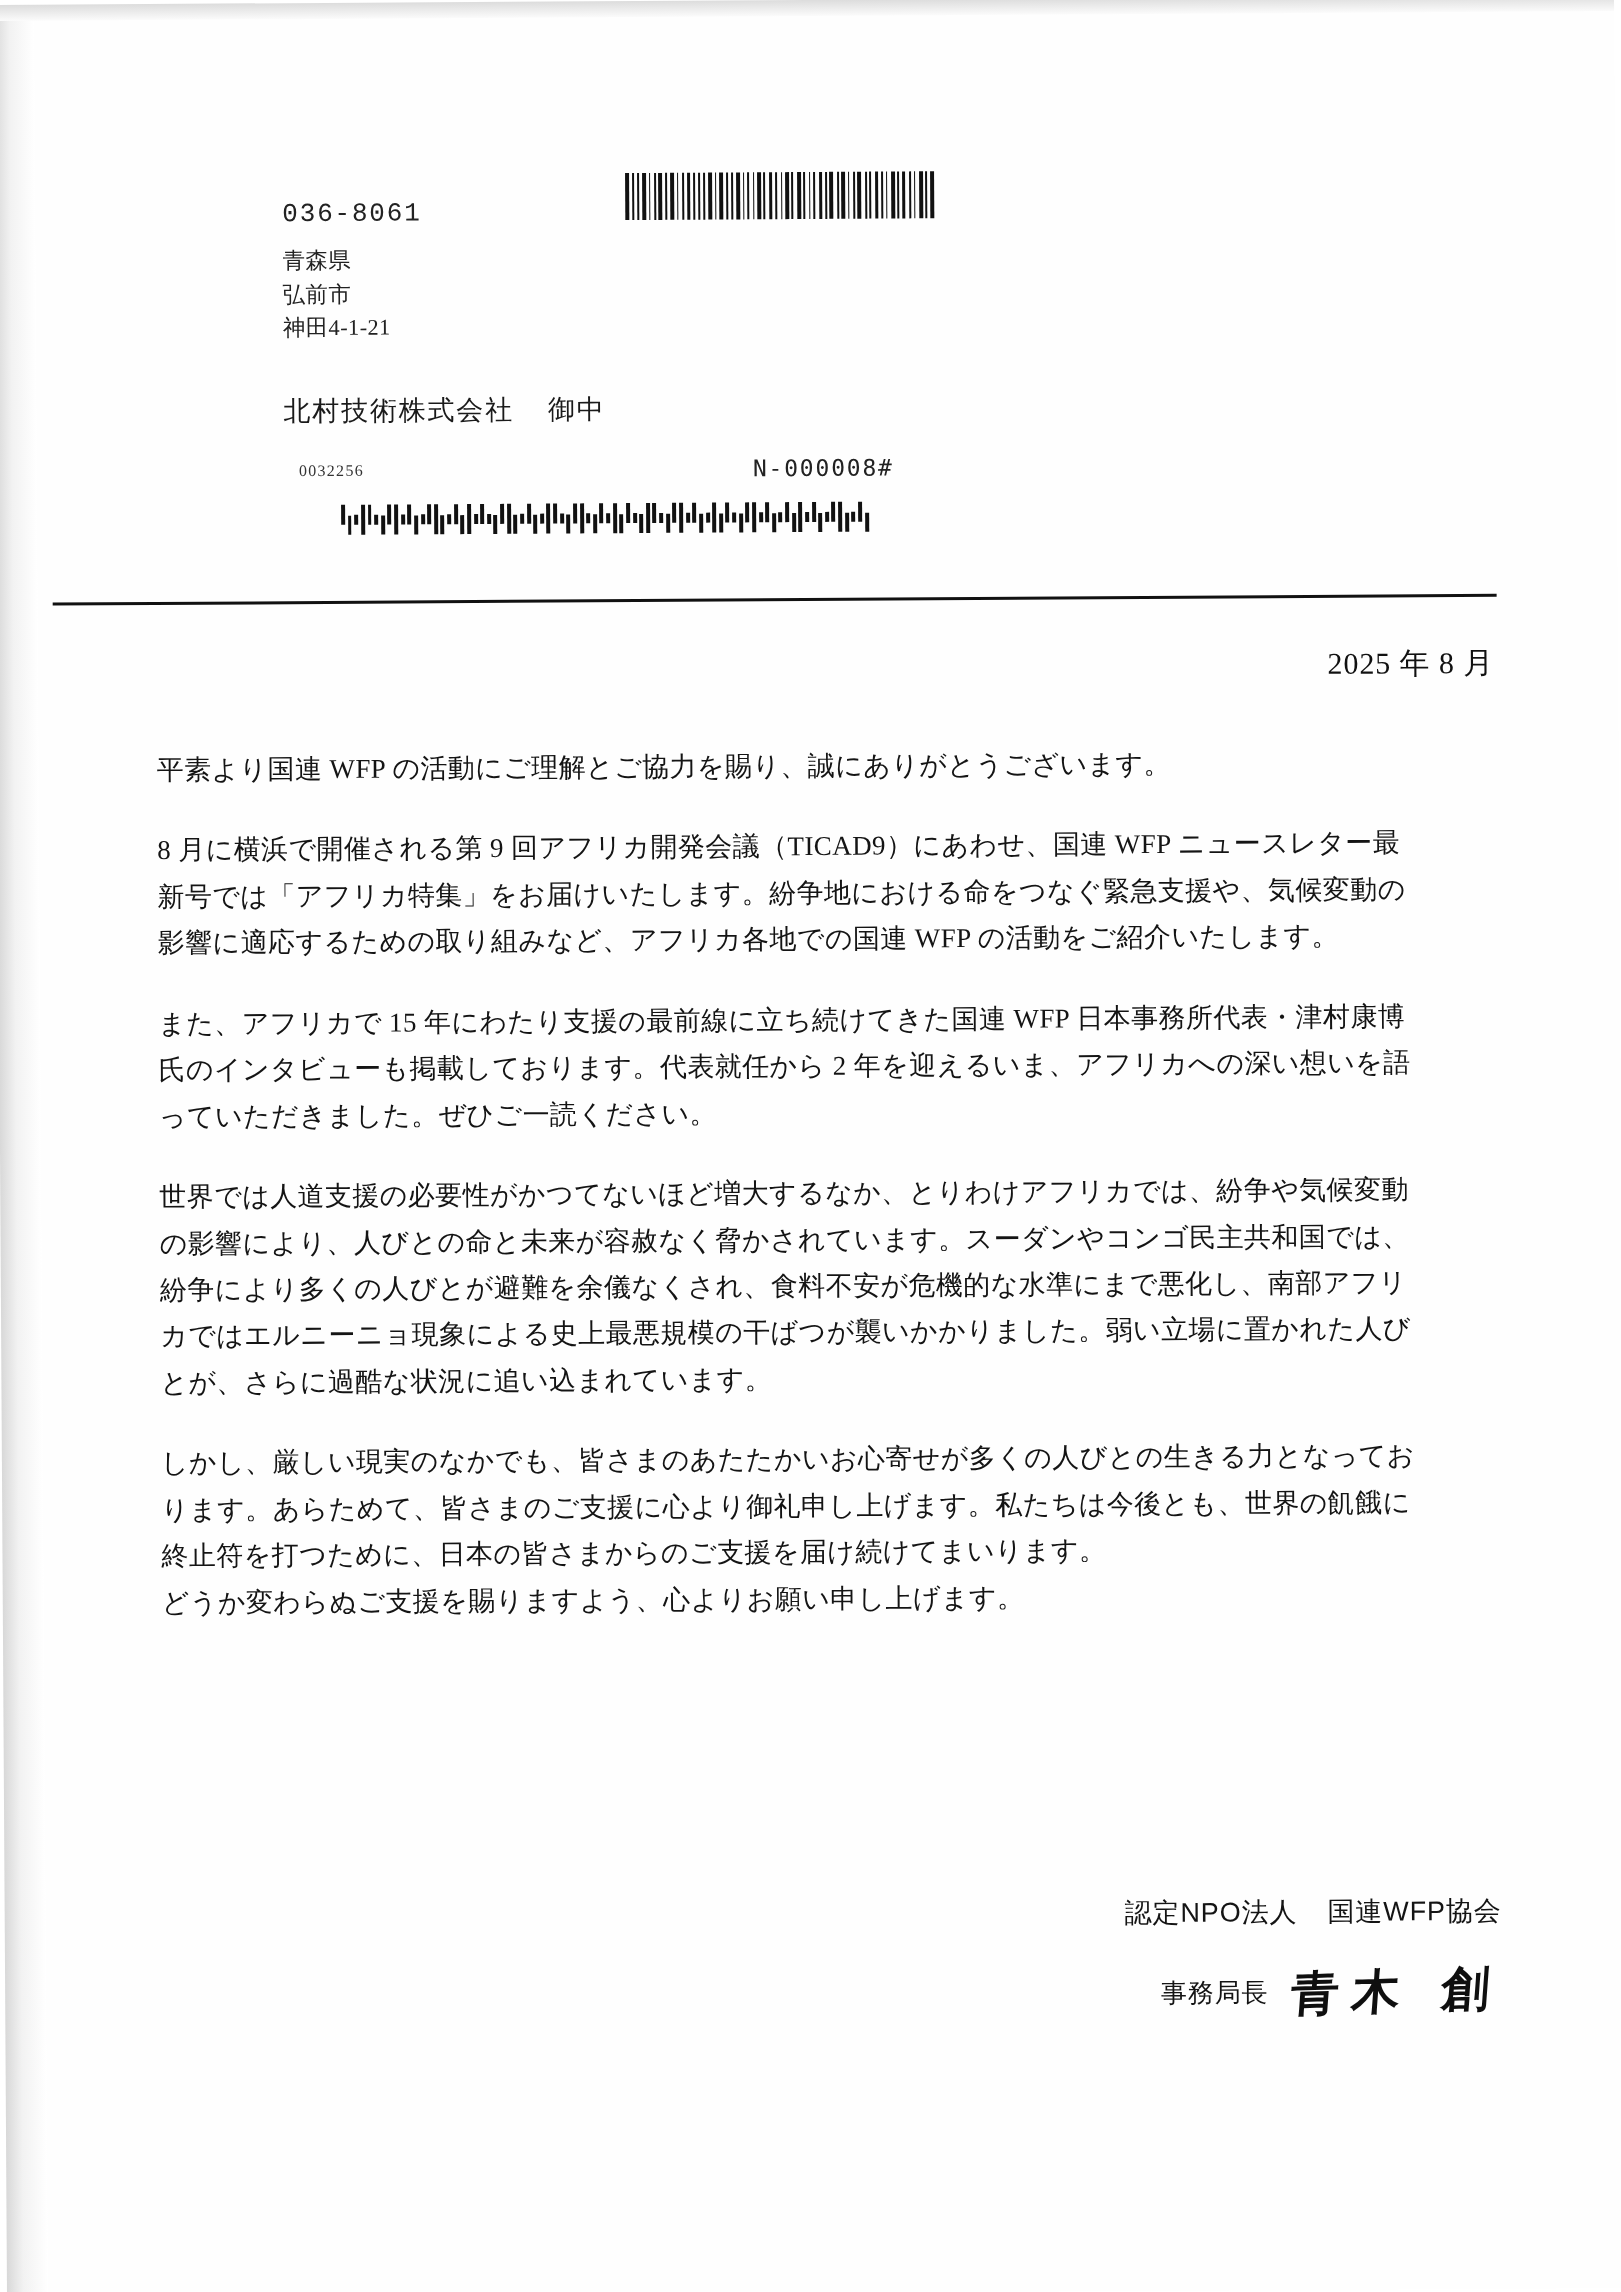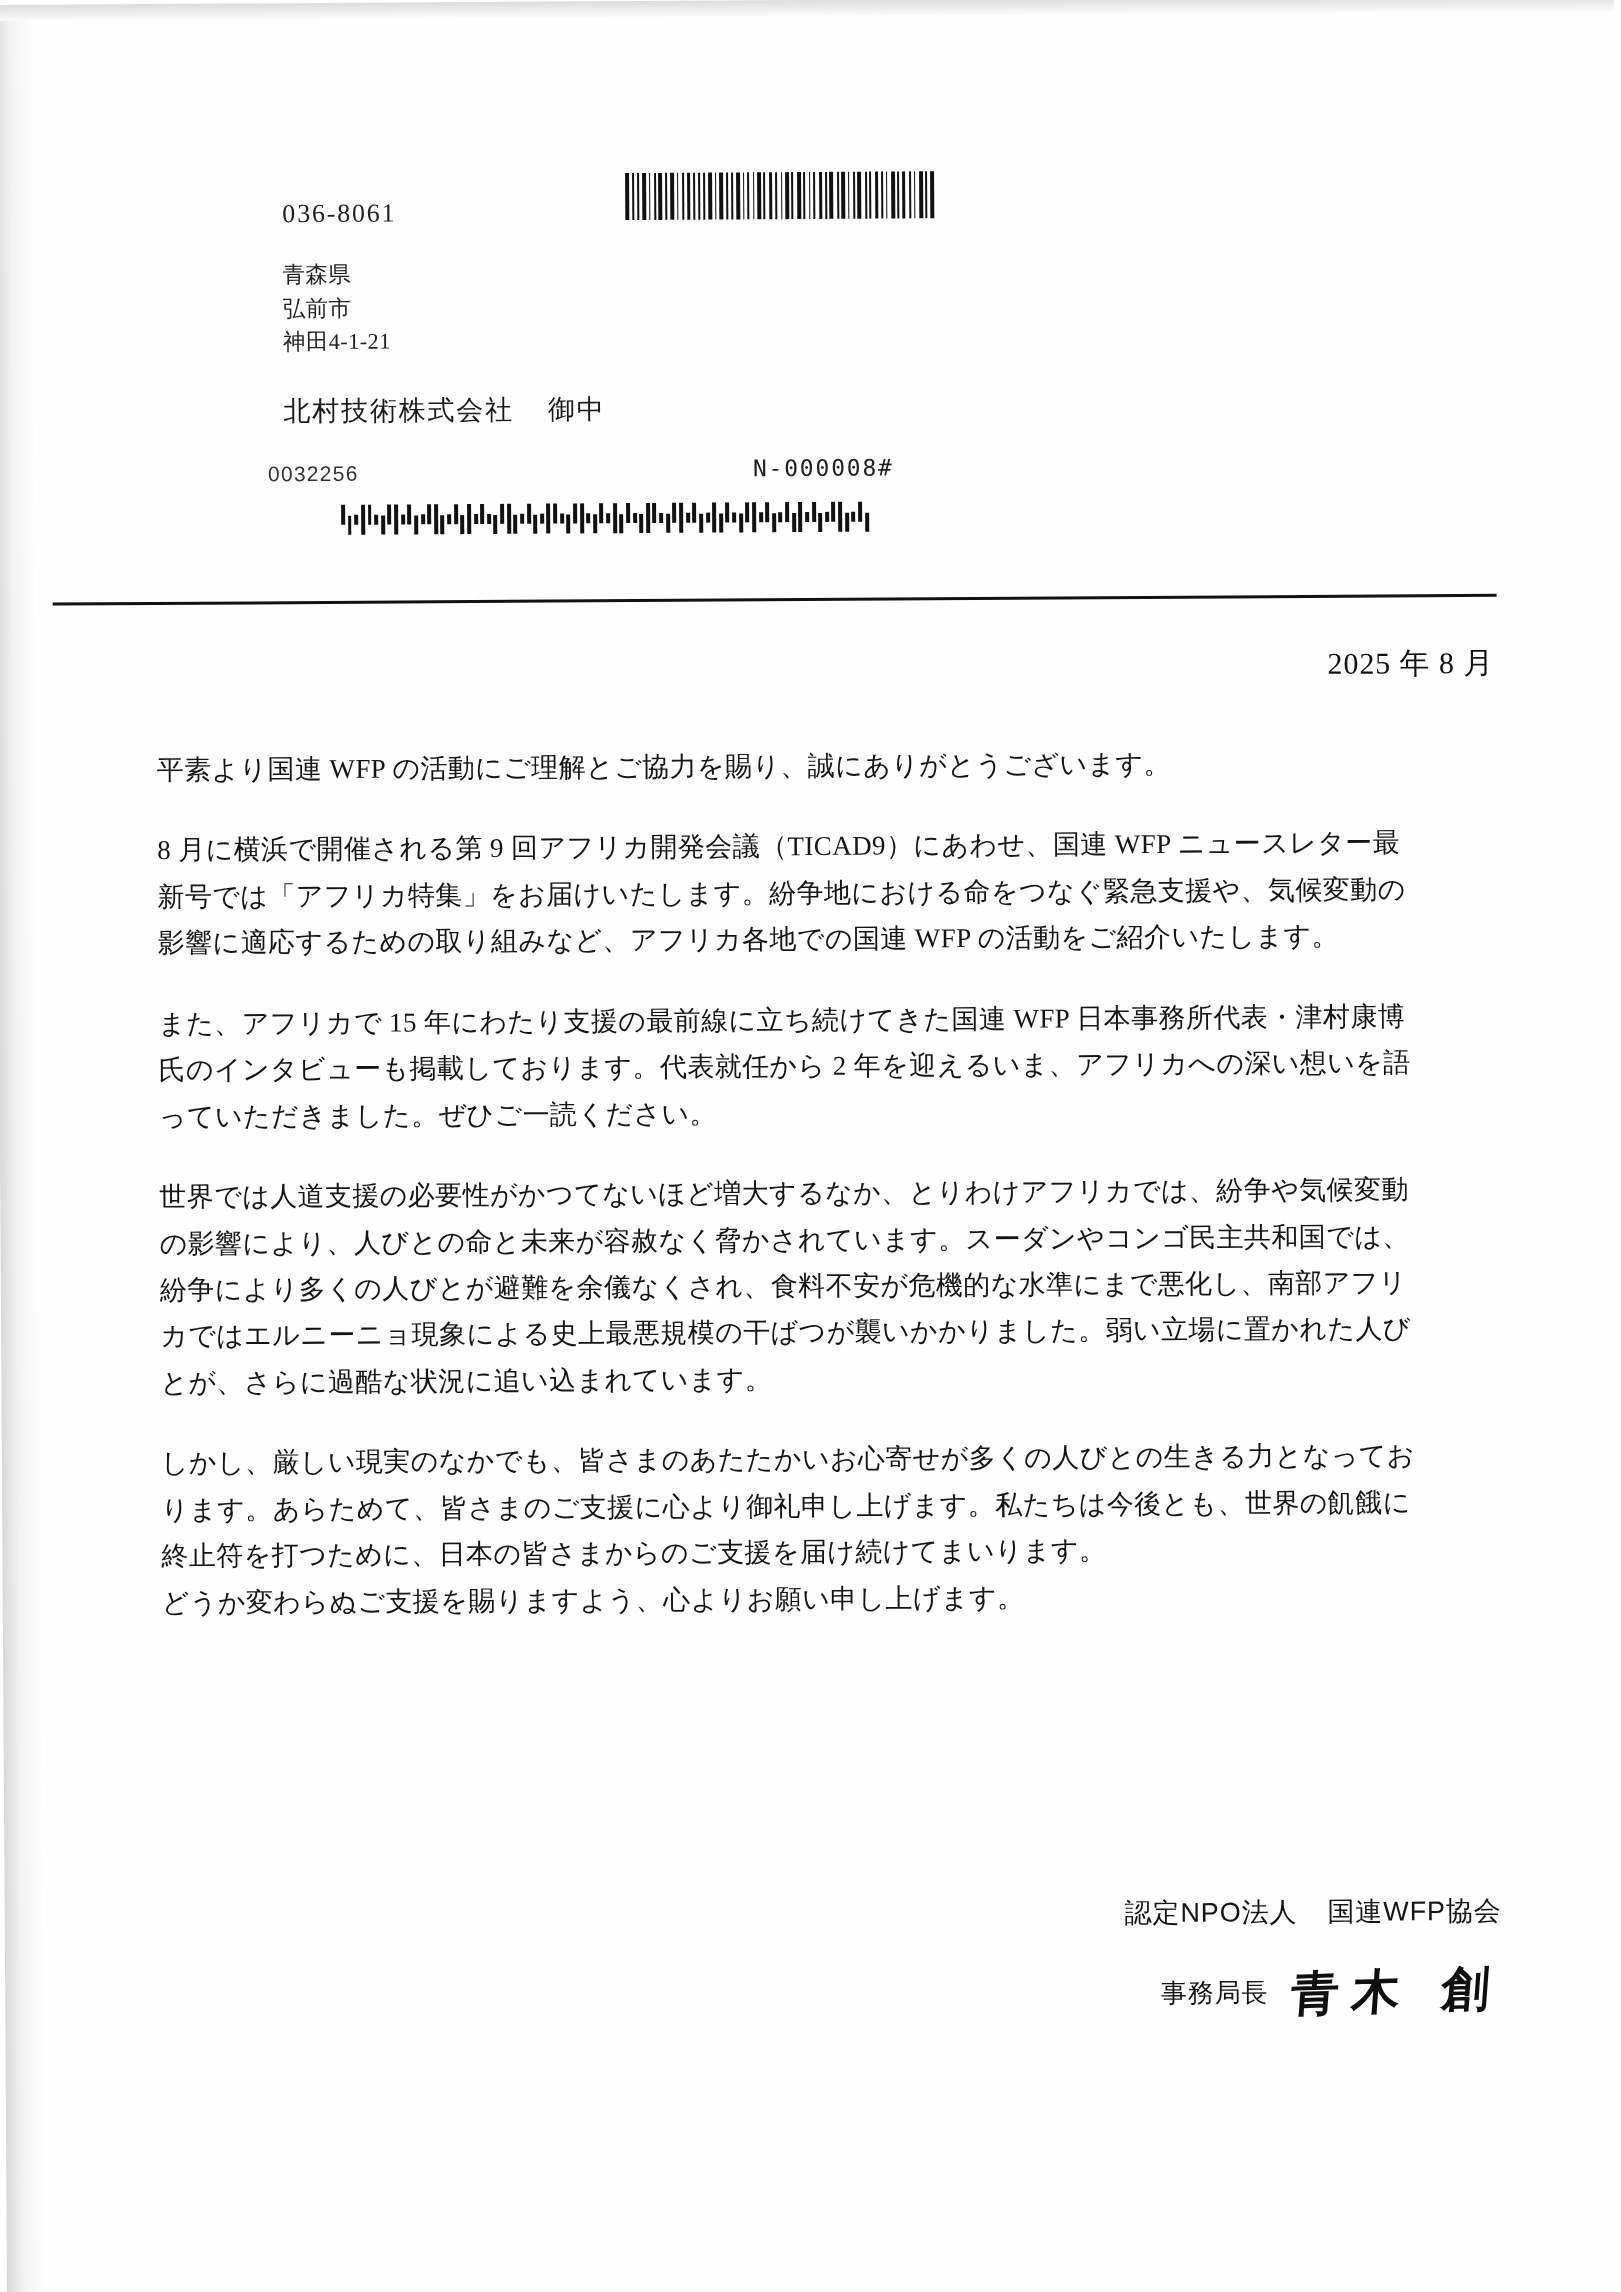--- a/index.html
+++ b/index.html
@@ -41,24 +41,24 @@
     position: absolute;
     left: 288px;
     top: 193px;
     font-family: "DejaVu Sans Mono", monospace;
     font-size: 23px;
     line-height: 1.42;
     letter-spacing: 0.9px;
     color: #222;
   }
   .addr-zip {
-    font-family: Liberation Serif, serif;
+    font-family: Liberation Mono, monospace;
     font-size: 26px;
     letter-spacing: 1.8px;
-    margin-bottom: 25px;
+    margin-bottom: 11px;
     text-align: center;
   }
   .addr-line {
     font-family: Liberation Serif, serif;
     font-size: 22.4px;
     line-height: 1.5;
     letter-spacing: 0.4px;
   }
 
   
@@ -85,24 +85,24 @@
     top: 390px;
     font-family: "Liberation Sans", sans-serif;
     font-size: 27px;
     letter-spacing: 1.8px;
     color: #1a1a1a;
   }
   .recipient .honorific { margin-left: 34px; }
 
   .cust-no {
     position: absolute;
-    left: 272px;
+    left: 303px;
     top: 459px;
-    font-family: Liberation Sans, sans-serif;
-    font-size: 21px;
+    font-family: Liberation Serif, serif;
+    font-size: 16px;
     letter-spacing: 1.3px;
     color: #333;
   }
   .doc-no {
     position: absolute;
     left: 757px;
     top: 455px;
     font-family: "DejaVu Sans Mono", monospace;
     font-size: 23px;
     letter-spacing: 1.8px;

